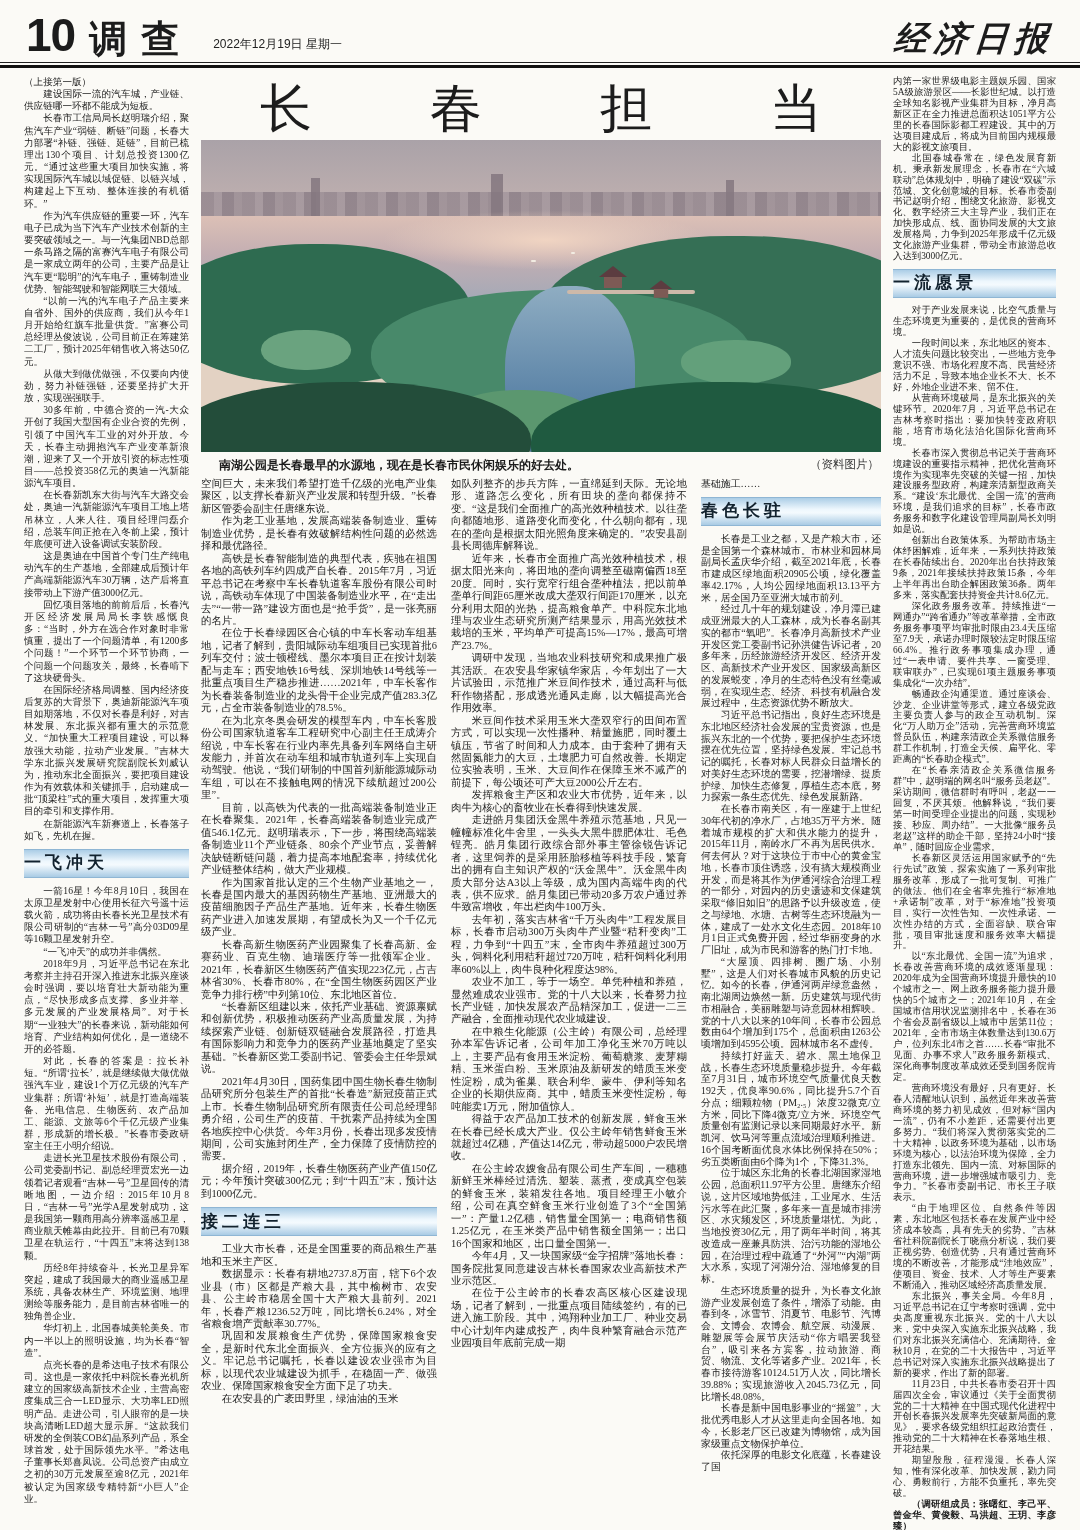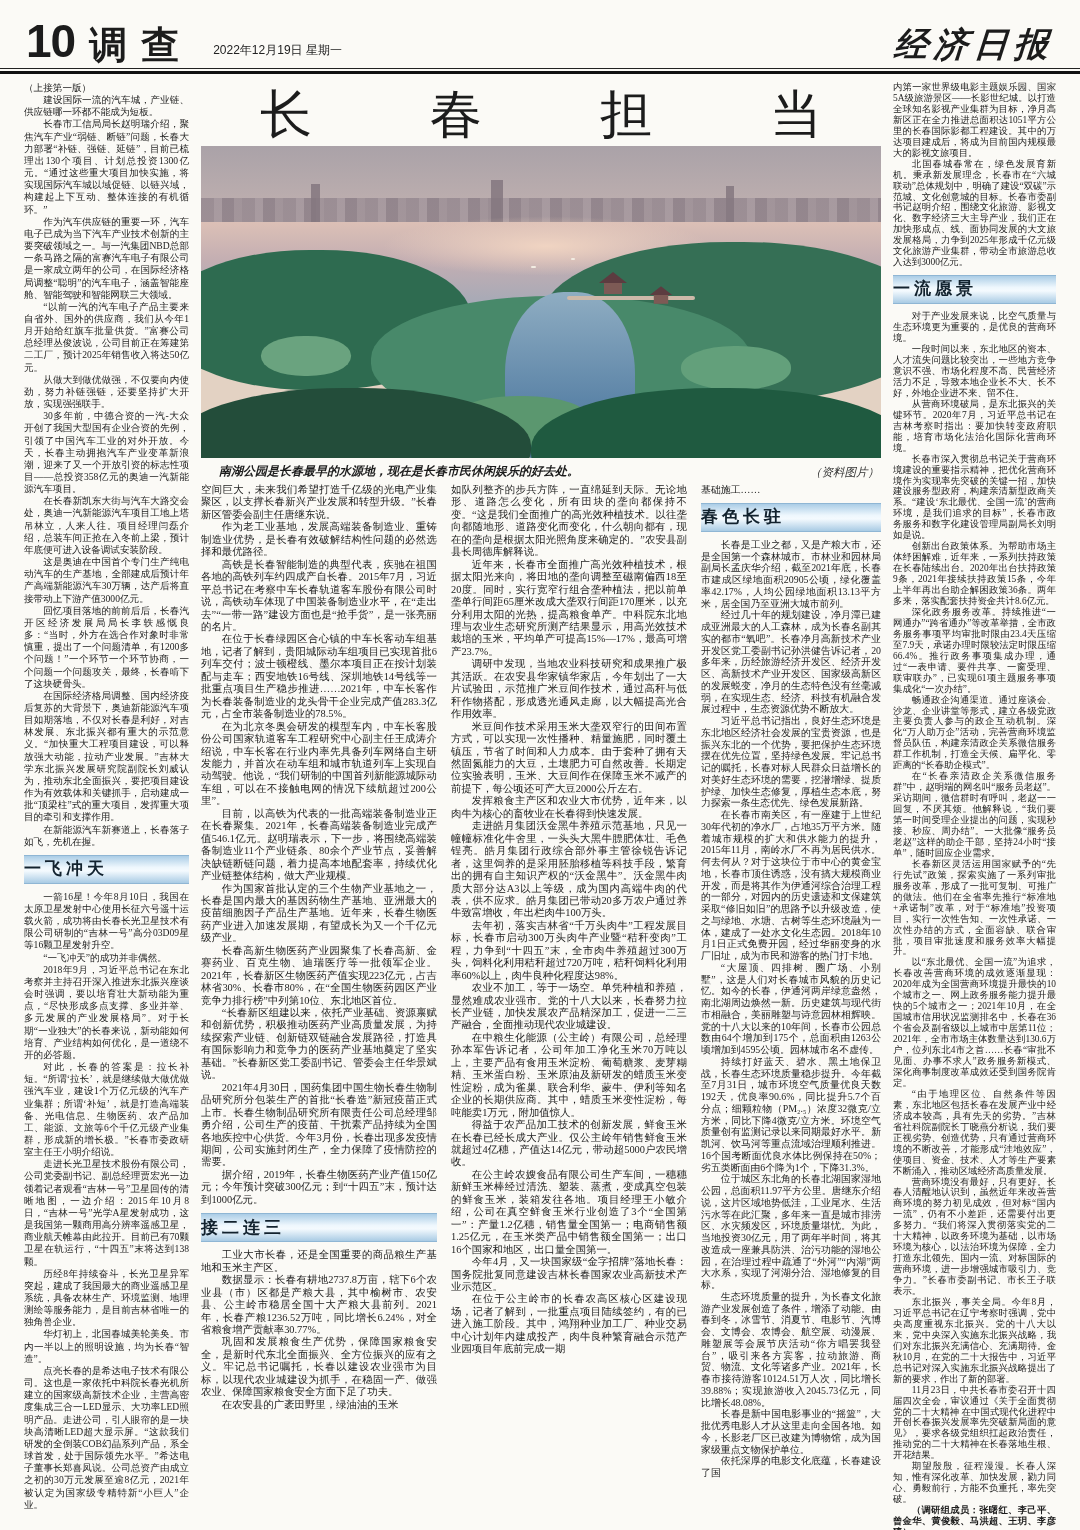--- a/index.html
+++ b/index.html
@@ -1,20 +1,20 @@
 <!DOCTYPE html>
 <html><head>
 <meta charset="utf-8">
 <style>
   html,body{margin:0;padding:0;background:#888;}
   .page{position:relative;width:1080px;height:1530px;background:#fbfaf6;overflow:hidden;
         font-family:"Liberation Serif","DejaVu Serif",serif;color:#1c1c1c;margin:0 auto;}
   
   .header{display:flex;align-items:flex-end;justify-content:space-between;
-          padding:16px 26px 4px 26px;height:48px;}
+          padding:10px 26px 4px 26px;height:48px;}
   .header-left{display:flex;align-items:flex-end;gap:14px;}
   .page-number{font-family:"Liberation Sans","DejaVu Sans",sans-serif;font-weight:bold;
                font-size:46px;line-height:1;letter-spacing:-1px;}
   .section-name{font-size:38px;font-weight:bold;letter-spacing:14px;line-height:1;
                 font-family:"Liberation Serif",serif;}
   .edition-date{font-family:"Liberation Sans","DejaVu Sans",sans-serif;font-size:12px;
                 color:#222;padding-bottom:5px;margin-left:6px;}
   .masthead{font-size:34px;font-weight:bold;font-style:italic;letter-spacing:6px;
             transform:skewX(-4deg);line-height:1;padding-bottom:2px;}
   .rule-thin{height:1px;background:#222;margin:0 0 2px 0;}
@@ -28,22 +28,22 @@
   .col-right{font-size:9.4px;line-height:10.95px;flex:1;overflow:hidden;text-align:justify;}
   .news-col p, .col-right p{margin:0;text-indent:2em;}
   p.noindent{text-indent:0;}
   p.credit{font-weight:bold;}
   
   .main-title{height:64px;display:flex;align-items:center;justify-content:center;}
   .main-title h1{margin:8px;font-family:"Liberation Sans","DejaVu Sans",sans-serif;
                  font-weight:normal;font-size:52px;letter-spacing:118px;text-indent:118px;
                  line-height:1;white-space:nowrap;}
   .photo{position:relative;width:680px;height:312px;overflow:hidden;background:#c9b8b2;}
-  .caption-row{display:flex;justify-content:space-between;align-items:flex-end;
-               padding:5px 2px 4px 18px;font-size:12px;font-style:italic;}
+  .caption-row{display:flex;justify-content:space-between;align-items:flex-start;
+               padding:5px 2px 4px 18px;font-size:12px;}
   .caption-text{font-weight:bold;}
   .caption-credit{color:#333;font-size:11.5px;}
   .center-cols{display:grid;grid-template-columns:236px 236px 180px;column-gap:14px;
                height:1048px;}
   .colA,.colB{font-size:10.4px;line-height:12.45px;}
   .colC{font-size:9.9px;line-height:11.75px;}
   
   .subhead{display:flex;align-items:center;justify-content:flex-start;height:27px;
            margin:7px 0 7px 0;
            background:linear-gradient(180deg,#abcde6 0%,#eef7fd 42%,#f4fafe 55%,#a9cbe4 100%);
@@ -86,21 +86,21 @@
     <div class="rule-thin"></div>
     <div class="rule-thick"></div>
   </div>
 
   <div class="content">
 
     <div class="news-col col-left">
         <p class="noindent">（上接第一版）</p>
         <p>建设国际一流的汽车城，产业链、供应链哪一环都不能成为短板。</p>
         <p>长春市工信局局长赵明瑞介绍，聚焦汽车产业“弱链、断链”问题，长春大力部署“补链、强链、延链”，目前已梳理出130个项目、计划总投资1300亿元。“通过这些重大项目加快实施，将实现国际汽车城以域促链、以链兴域，构建起上下互动、整体连接的有机循环。”</p>
-        <p>作为汽车供应链的重要一环，汽车电子已成为当下汽车产业技术创新的主要突破领域之一。与一汽集团NBD总部一条马路之隔的富赛汽车电子有限公司是一家成立两年的公司，在国际经济格局调整“聪明”的汽车电子，涵盖智能座舱、智能驾驶和智能网联三大领域。</p>
+        <p>作为汽车供应链的重要一环，汽车电子已成为当下汽车产业技术创新的主要突破领域之一。与一汽集团NBD总部一条马路之隔的富赛汽车电子有限公司是一家成立两年的公司，主要产品是让汽车更“聪明”的汽车电子，重铸制造业优势、智能驾驶和智能网联三大领域。</p>
         <p>“以前一汽的汽车电子产品主要来自省外、国外的供应商，我们从今年1月开始给红旗车批量供货。”富赛公司总经理丛俊波说，公司目前正在筹建第二工厂，预计2025年销售收入将达50亿元。</p>
         <p>从做大到做优做强，不仅要向内使劲，努力补链强链，还要坚持扩大开放，实现强强联手。</p>
         <p>30多年前，中德合资的一汽-大众开创了我国大型国有企业合资的先例，引领了中国汽车工业的对外开放。今天，长春主动拥抱汽车产业变革新浪潮，迎来了又一个开放引资的标志性项目——总投资358亿元的奥迪一汽新能源汽车项目。</p>
         <p>在长春新凯东大街与汽车大路交会处，奥迪一汽新能源汽车项目工地上塔吊林立，人来人往。项目经理闫磊介绍，总装车间正抢在入冬前上梁，预计年底便可进入设备调试安装阶段。</p>
         <p>这是奥迪在中国首个专门生产纯电动汽车的生产基地，全部建成后预计年产高端新能源汽车30万辆，达产后将直接带动上下游产值3000亿元。</p>
         <p>回忆项目落地的前前后后，长春汽开区经济发展局局长李轶感慨良多：“当时，外方在选合作对象时非常慎重，提出了一个问题清单，有1200多个问题！”一个环节一个环节协商，一个问题一个问题攻关，最终，长春啃下了这块硬骨头。</p>
         <p>在国际经济格局调整、国内经济疫后复苏的大背景下，奥迪新能源汽车项目如期落地，不仅对长春是利好，对吉林发展、东北振兴都有重大的示范意义。“加快重大工程项目建设，可以释放强大动能，拉动产业发展。”吉林大学东北振兴发展研究院副院长刘威认为，推动东北全面振兴，要把项目建设作为有效载体和关键抓手，启动建成一批“顶梁柱”式的重大项目，发挥重大项目的牵引和支撑作用。</p>
         <p>在新能源汽车新赛道上，长春落子如飞，先机在握。</p>
         <div class="subhead">
           <span>一飞冲天</span>
@@ -220,22 +220,22 @@
           <p>对于产业发展来说，比空气质量与生态环境更为重要的，是优良的营商环境。</p>
           <p>一段时间以来，东北地区的资本、人才流失问题比较突出，一些地方竞争意识不强、市场化程度不高、民营经济活力不足，导致本地企业长不大、长不好，外地企业进不来、留不住。</p>
           <p>从营商环境破局，是东北振兴的关键环节。2020年7月，习近平总书记在吉林考察时指出：要加快转变政府职能，培育市场化法治化国际化营商环境。</p>
           <p>长春市深入贯彻总书记关于营商环境建设的重要指示精神，把优化营商环境作为实现率先突破的关键一招，加快建设服务型政府，构建亲清新型政商关系。“建设‘东北最优、全国一流’的营商环境，是我们追求的目标”，长春市政务服务和数字化建设管理局副局长刘明如是说。</p>
           <p>创新出台政策体系。为帮助市场主体纾困解难，近年来，一系列扶持政策在长春陆续出台。2020年出台扶持政策9条，2021年接续扶持政策15条，今年上半年再出台助企解困政策36条。两年多来，落实配套扶持资金共计8.6亿元。</p>
           <p>深化政务服务改革。持续推进“一网通办”“跨省通办”等改革举措，全市政务服务事项平均审批时限由23.4天压缩至7.9天，承诺办理时限较法定时限压缩66.4%。推行政务事项集成办理，通过“一表申请、要件共享、一窗受理、联审联办”，已实现61项主题服务事项集成化“一次办结”。</p>
           <p>畅通政企沟通渠道。通过座谈会、沙龙、企业讲堂等形式，建立各级党政主要负责人参与的政企互动机制。深化“万人助万企”活动，完善营商环境监督员队伍，构建亲清政企关系微信服务群工作机制，打造全天候、扁平化、零距离的“长春助企模式”。</p>
           <p>在“长春亲清政企关系微信服务群”中，赵明端的网名叫“服务员老赵”。采访期间，微信群时有呼叫，老赵一一回复，不厌其烦。他解释说，“我们要第一时间受理企业提出的问题，实现秒接、秒应、周办结”。一大批像“服务员老赵”这样的助企干部，坚持24小时“接单”，随时回应企业需求。</p>
           <p>长春新区灵活运用国家赋予的“先行先试”政策，探索实施了一系列审批服务改革，形成了一批可复制、可推广的做法。他们在全省率先推行“标准地+承诺制”改革，对于“标准地”投资项目，实行一次性告知、一次性承诺、一次性办结的方式，全面容缺、联合审批，项目审批速度和服务效率大幅提升。</p>
           <p>以“东北最优、全国一流”为追求，长春改善营商环境的成效逐渐显现：2020年成为全国营商环境提升最快的10个城市之一、网上政务服务能力提升最快的5个城市之一；2021年10月，在全国城市信用状况监测排名中，长春在36个省会及副省级以上城市中居第11位；2021年，全市市场主体数量达到130.6万户，位列东北4市之首……长春“审批不见面、办事不求人”政务服务新模式、深化商事制度改革成效还受到国务院肯定。</p>
+          <p>营商环境没有最好，只有更好。长春人清醒地认识到，虽然近年来改善营商环境的努力初见成效，但对标“国内一流”，仍有不小差距，还需要付出更多努力。“我们将深入贯彻落实党的二十大精神，以政务环境为基础，以市场环境为核心，以法治环境为保障，全力打造东北领先、国内一流、对标国际的营商环境，进一步增强城市吸引力、竞争力。”长春市委副书记、市长王子联表示。</p>
           <p>“由于地理区位、自然条件等因素，东北地区包括长春在发展产业中经济成本较高，具有先天的劣势。”吉林省社科院副院长丁晓燕分析说，我们要正视劣势、创造优势，只有通过营商环境的不断改善，才能形成“洼地效应”，使项目、资金、技术、人才等生产要素不断涌入，推动区域经济高质量发展。</p>
-          <p>营商环境没有最好，只有更好。长春人清醒地认识到，虽然近年来改善营商环境的努力初见成效，但对标“国内一流”，仍有不小差距，还需要付出更多努力。“我们将深入贯彻落实党的二十大精神，以政务环境为基础，以市场环境为核心，以法治环境为保障，全力打造东北领先、国内一流、对标国际的营商环境，进一步增强城市吸引力、竞争力。”长春市委副书记、市长王子联表示。</p>
           <p>东北振兴，事关全局。今年8月，习近平总书记在辽宁考察时强调，党中央高度重视东北振兴。党的十八大以来，党中央深入实施东北振兴战略，我们对东北振兴充满信心、充满期待。金秋10月，在党的二十大报告中，习近平总书记对深入实施东北振兴战略提出了新的要求，作出了新的部署。</p>
           <p>11月23日，中共长春市委召开十四届四次全会，审议通过《关于全面贯彻党的二十大精神 在中国式现代化进程中开创长春振兴发展率先突破新局面的意见》，要求各级党组织扛起政治责任，推动党的二十大精神在长春落地生根、开花结果。</p>
           <p>期望殷殷，征程漫漫。长春人深知，惟有深化改革、加快发展，勠力同心、勇毅前行，方能不负重托，率先突破。</p>
           <p class="credit">（调研组成员：张曙红、李己平、曾金华、黄俊毅、马洪超、王玥、李彦臻）</p>
         </div>
 
     </div>
 
   </div>
 </div>

